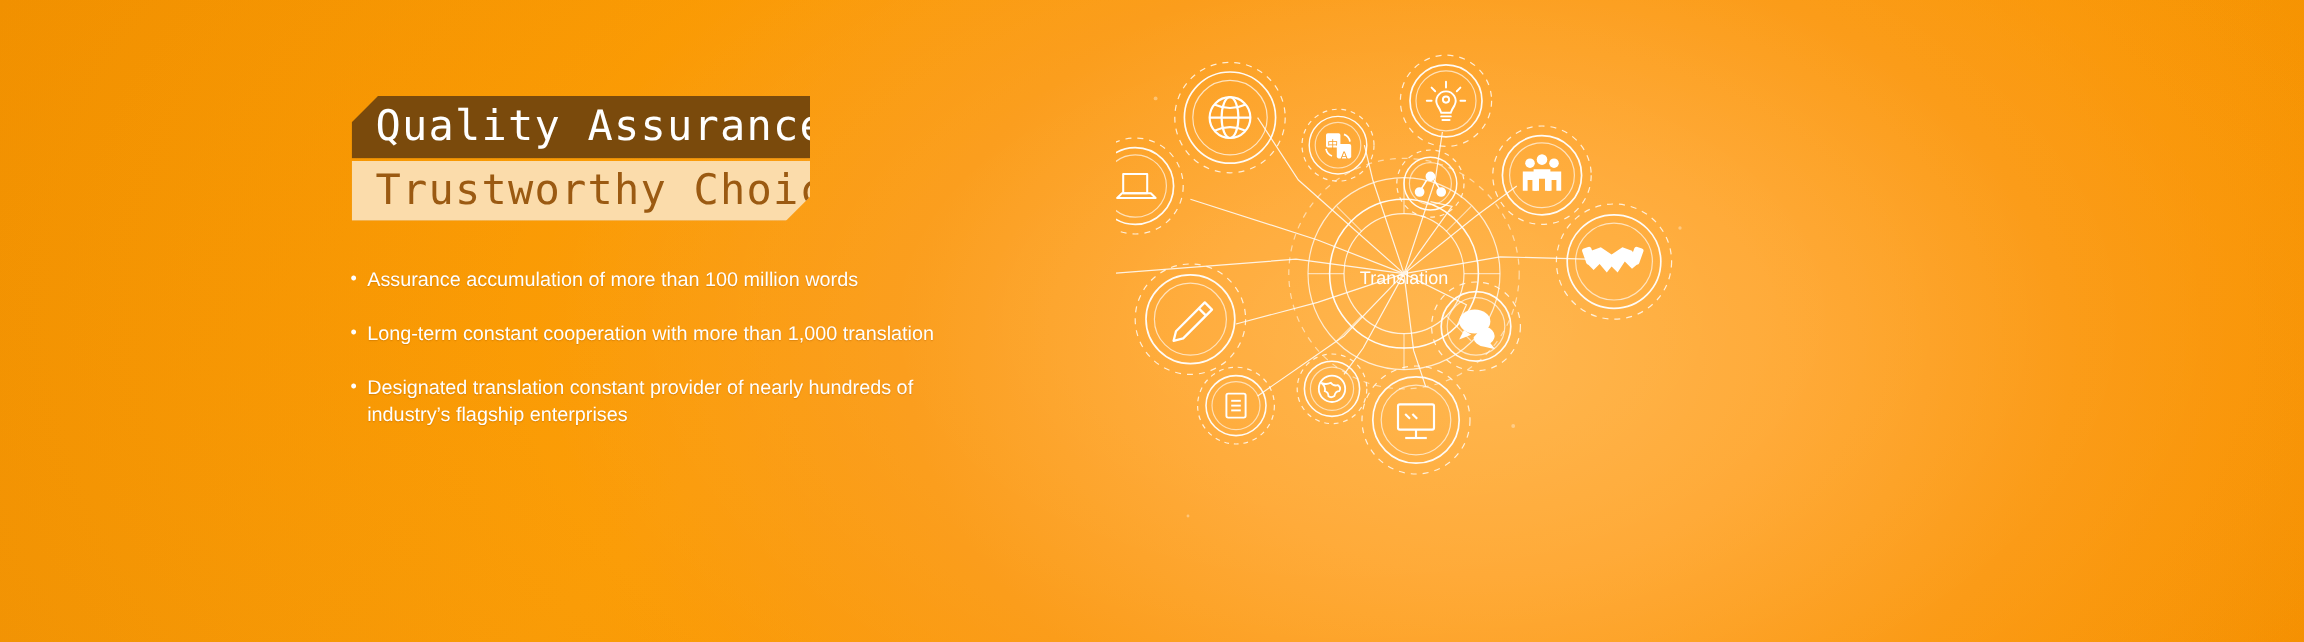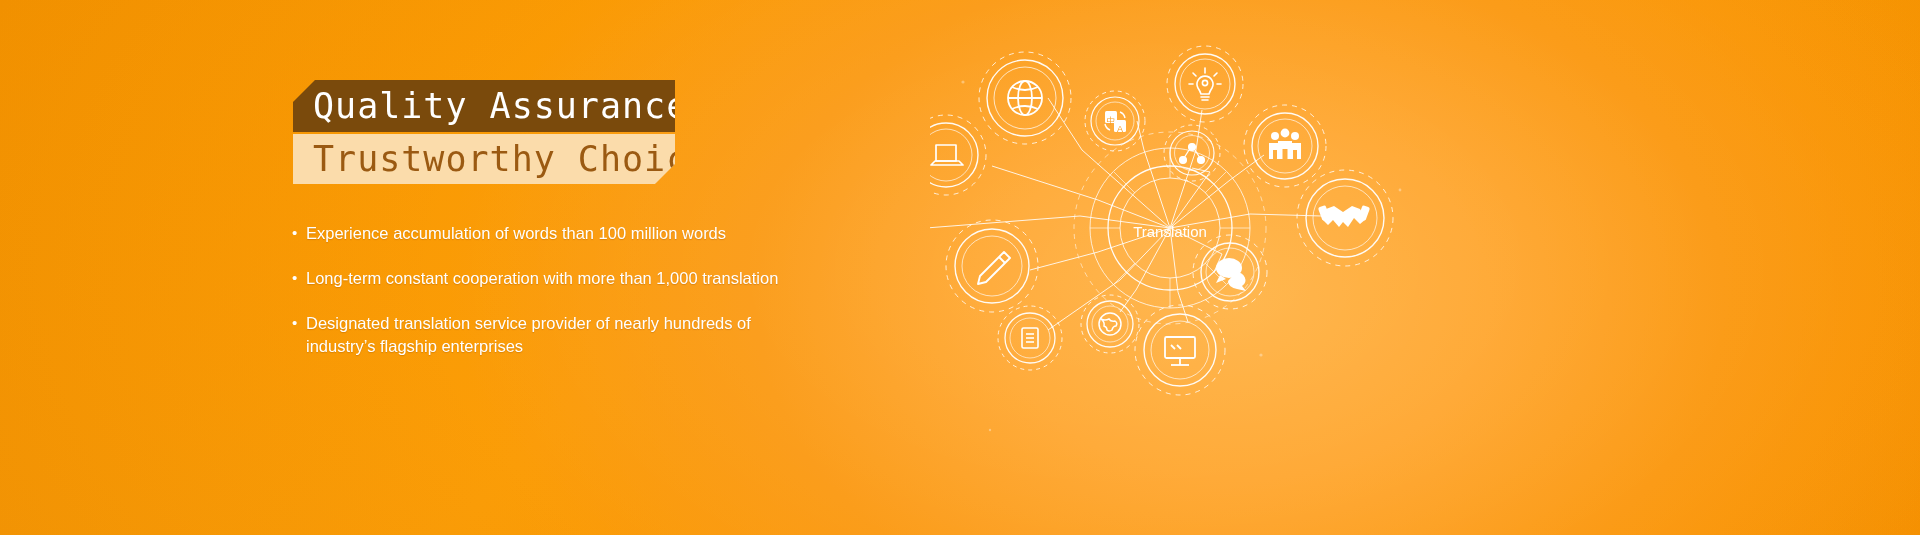--- a/index.html
+++ b/index.html
@@ -73,29 +73,29 @@
       <span class="title-text" id="title-line1">Quality Assurance</span>
     </div>
     <div class="title-bar" id="title-bar-bottom">
       <span class="title-text" id="title-line2">Trustworthy Choice</span>
     </div>
   </div>
 
   <div id="bullets">
     <div class="bullet-row">
       <span class="bullet-dot">•</span>
-      <span class="bullet-text">Experience accumulation of words than 100 million words</span>
+      <span class="bullet-text">Assurance accumulation of more than 100 million words</span>
     </div>
     <div class="bullet-row">
       <span class="bullet-dot">•</span>
       <span class="bullet-text">Long-term constant cooperation with more than 1,000 translation</span>
     </div>
     <div class="bullet-row">
       <span class="bullet-dot">•</span>
-      <span class="bullet-text" style="max-width:470px;">Designated translation service provider of nearly hundreds of industry’s flagship enterprises</span>
+      <span class="bullet-text" style="max-width:470px;">Designated translation constant provider of nearly hundreds of industry’s flagship enterprises</span>
     </div>
   </div>
 
   <div id="network">
     <svg width="660" height="535" viewBox="0 0 660 535" xmlns="http://www.w3.org/2000/svg">
       <defs>
         <g id="ring-dashed">
           <circle cx="0" cy="0" r="1" fill="none"></circle>
         </g>
       </defs>

